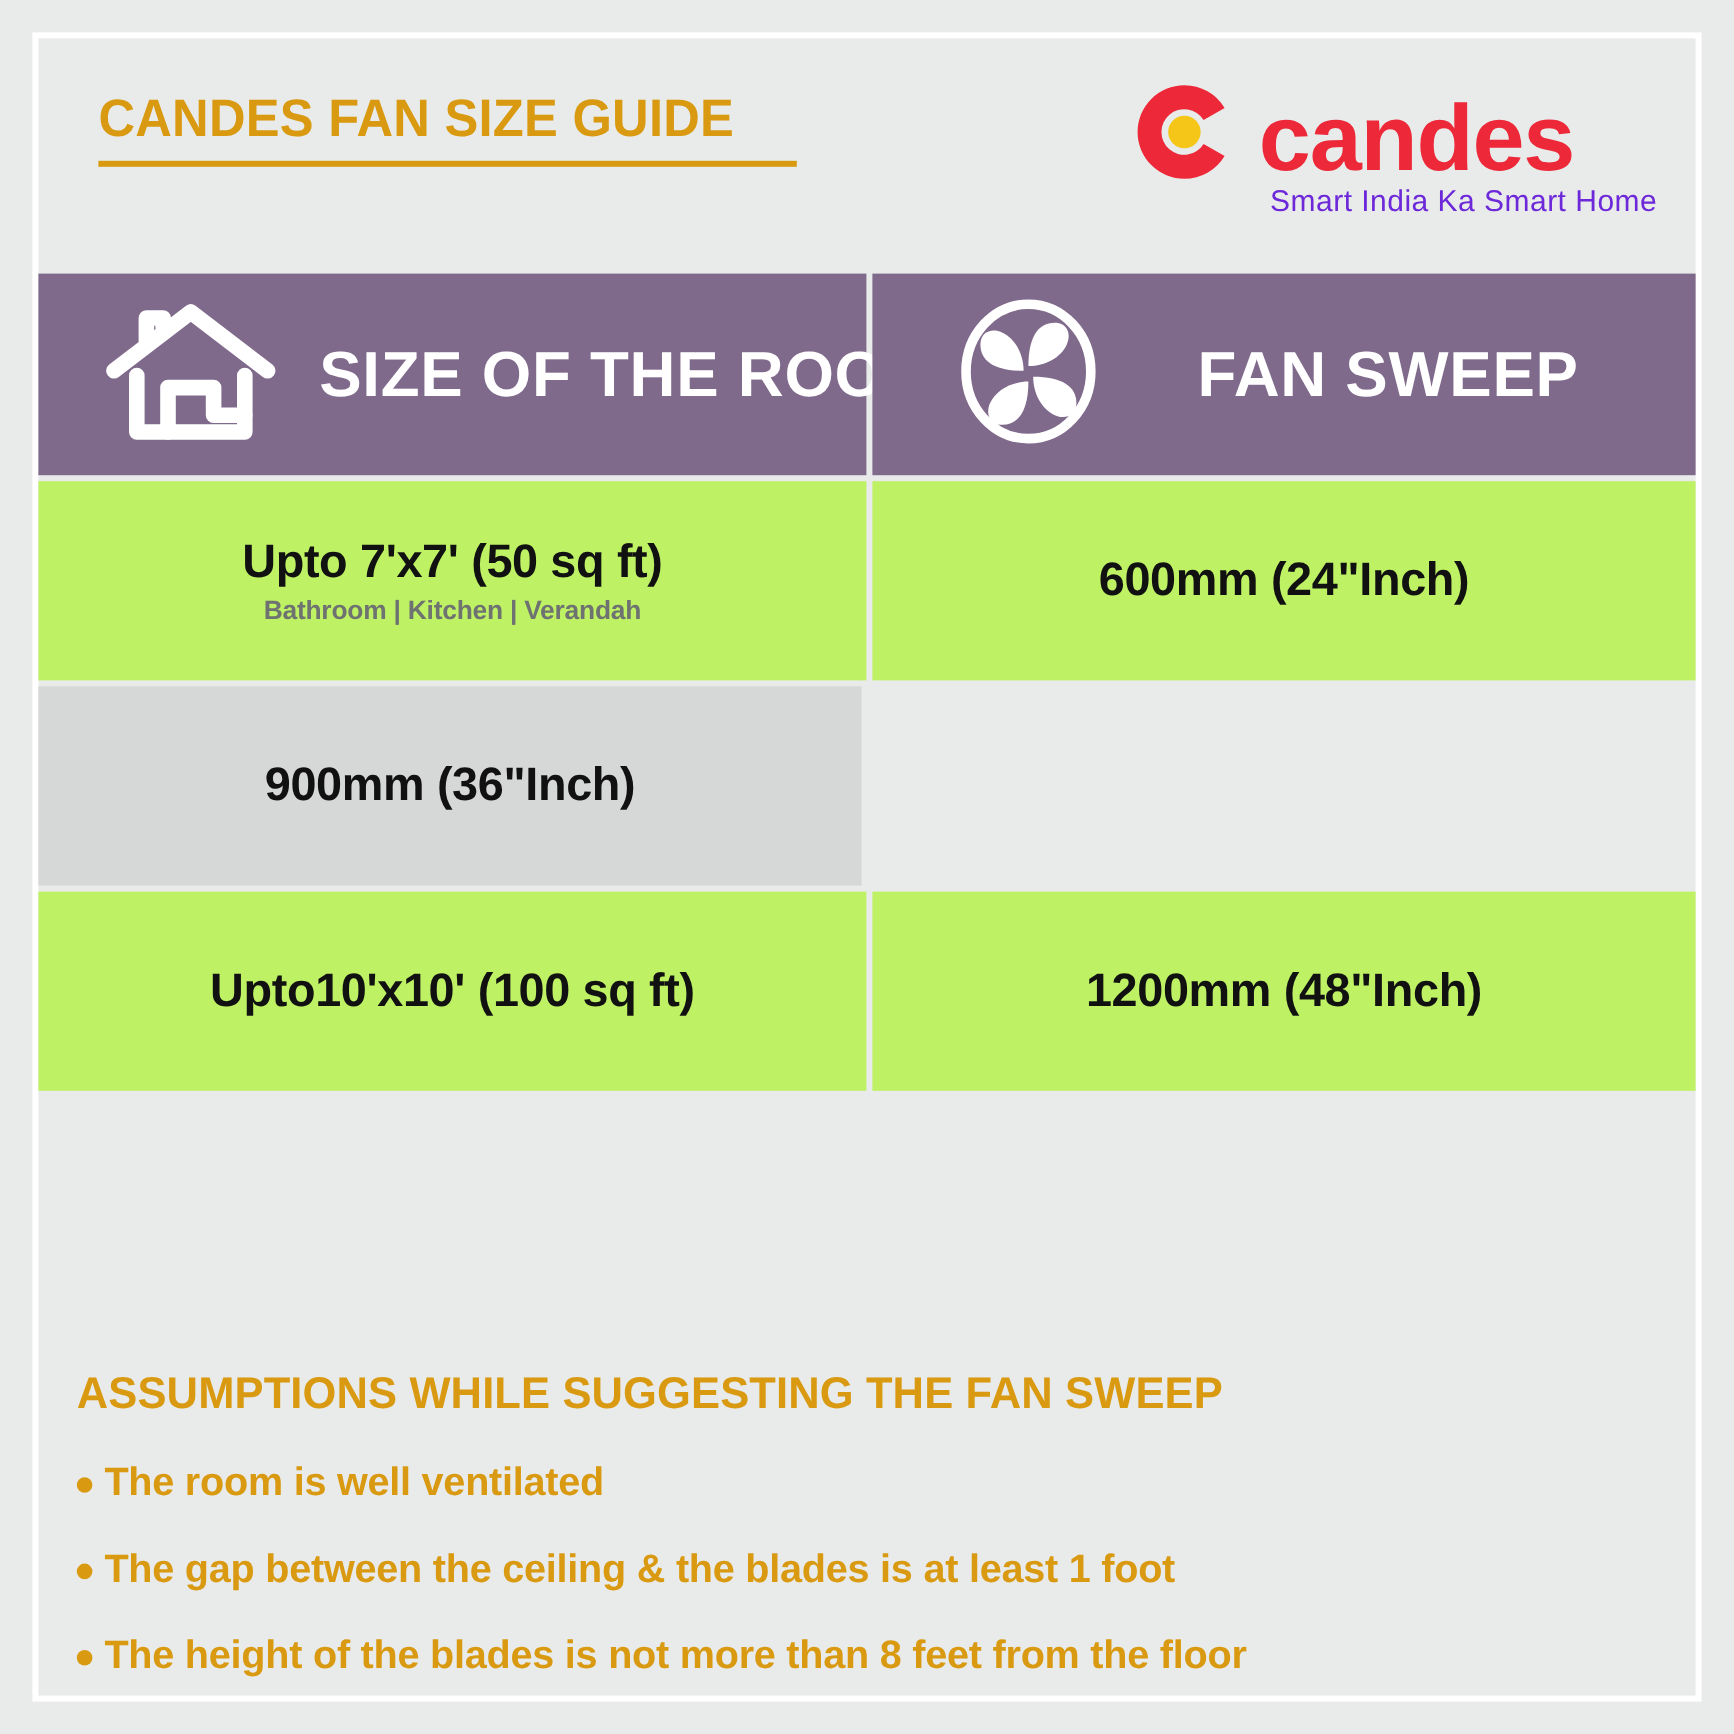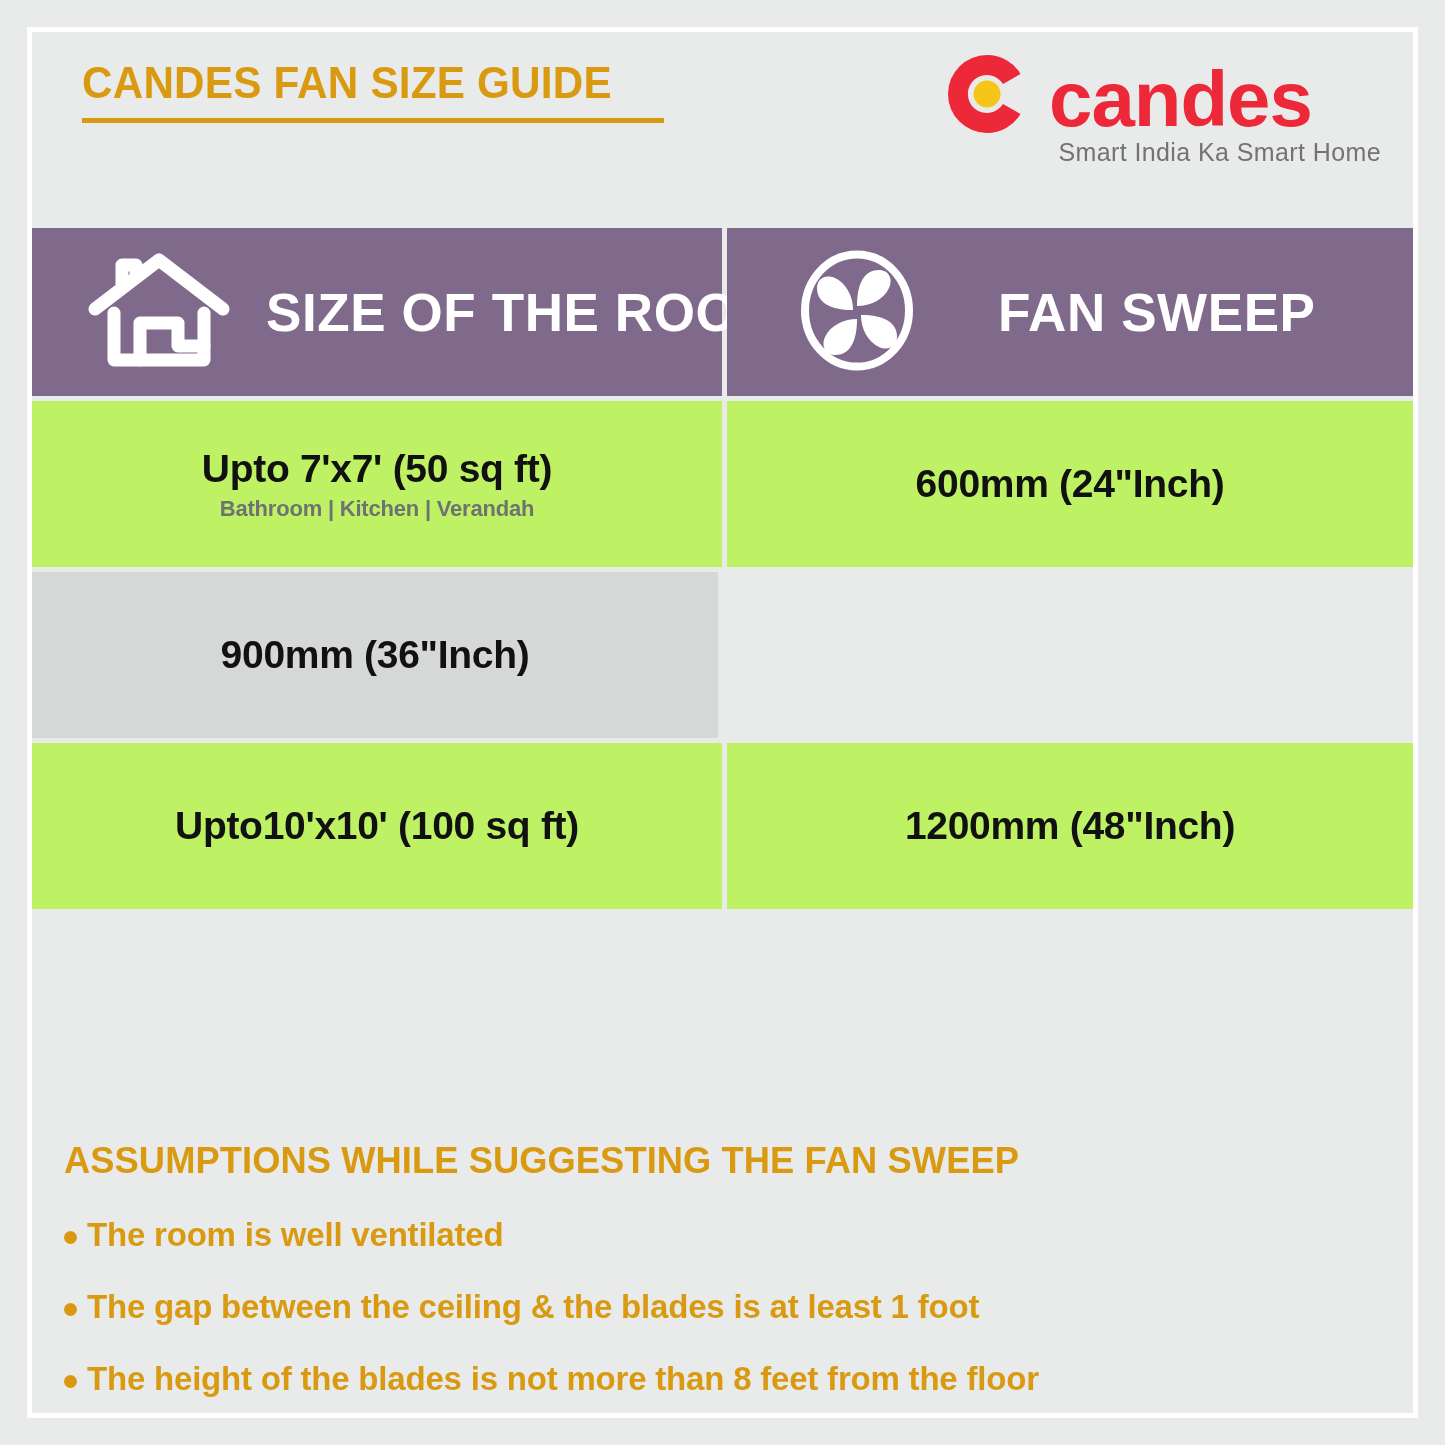--- a/index.html
+++ b/index.html
@@ -29,21 +29,21 @@
     height: 1391px;
     border: 5px solid #ffffff;
     box-sizing: border-box;
     pointer-events: none;
   }
 
   
   .header {
     position: absolute;
     left: 50px;
-    top: 40px;
+    top: 56px;
     right: 50px;
     height: 150px;
   }
   .title {
     position: absolute;
     left: 32px;
     top: 18px;
     font-size: 44px;
     font-weight: bold;
     letter-spacing: 0.2px;
@@ -90,21 +90,21 @@
     color: #ed2839;
     letter-spacing: -1px;
     line-height: 78px;
     font-family: "Liberation Sans", sans-serif;
   }
   .logo-tag {
     position: absolute;
     right: 2px;
     top: 92px;
     font-size: 25px;
-    color: #737373;
+    color: #6d28d9;
     letter-spacing: 0.4px;
     font-family: "Liberation Sans", sans-serif;
     white-space: nowrap;
   }
 
   
   .table {
     position: absolute;
     left: 32px;
     top: 228px;

